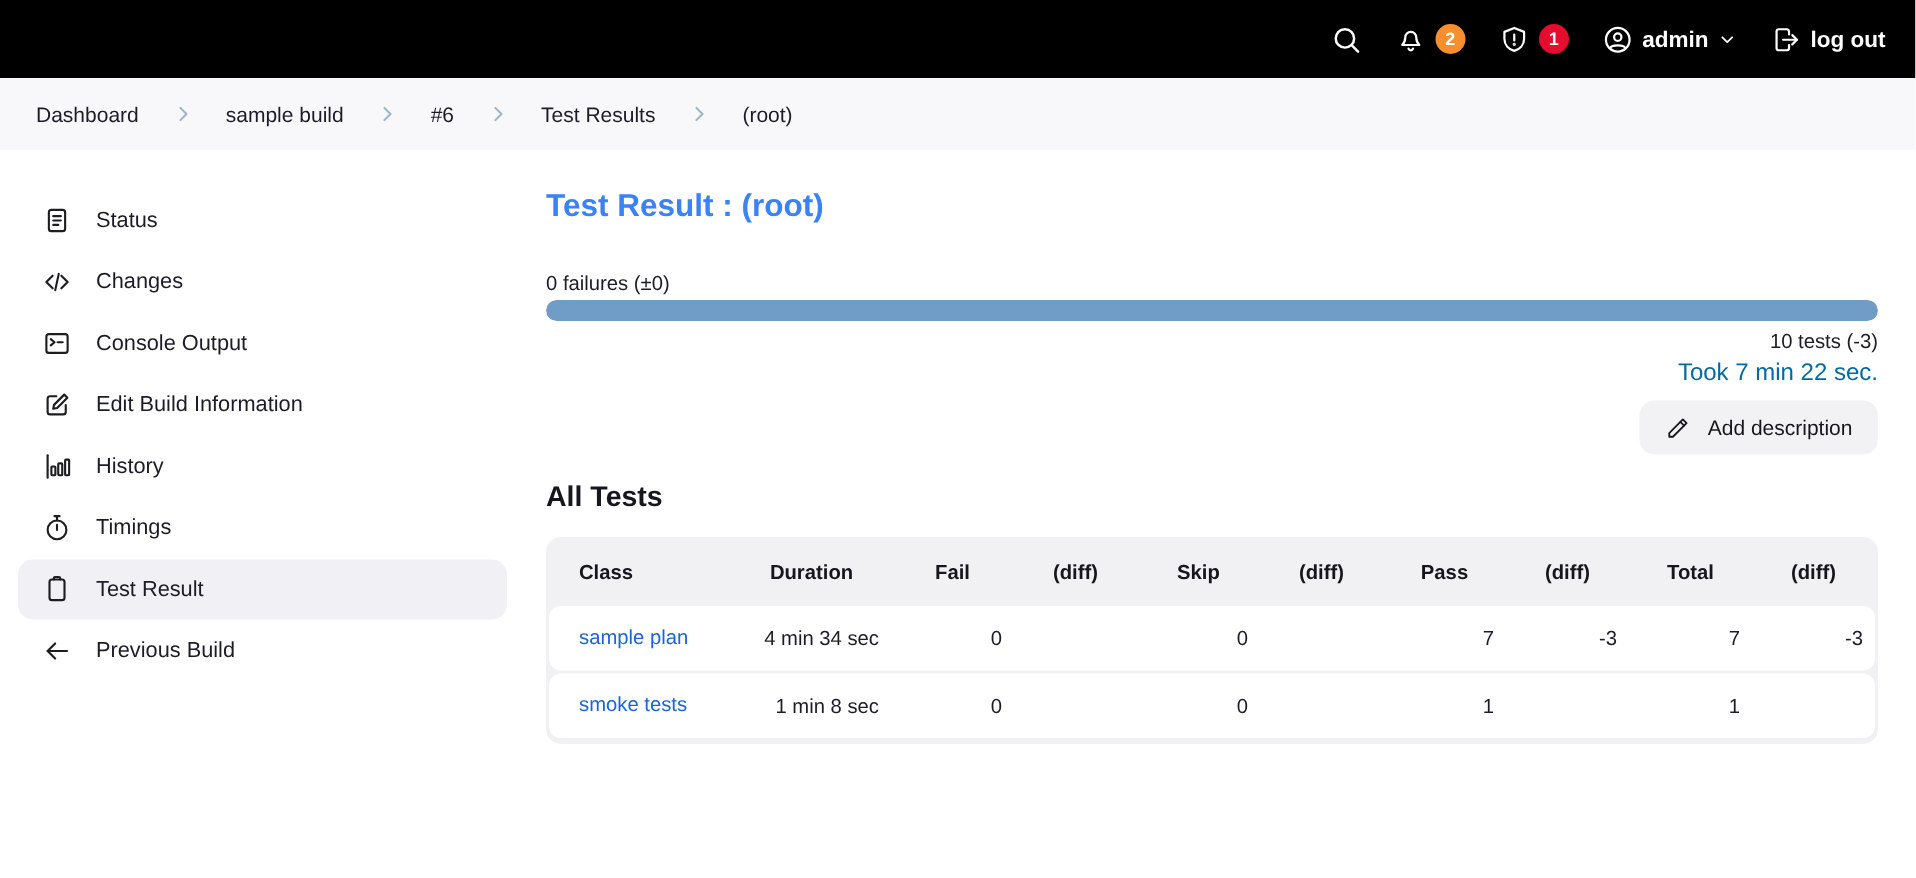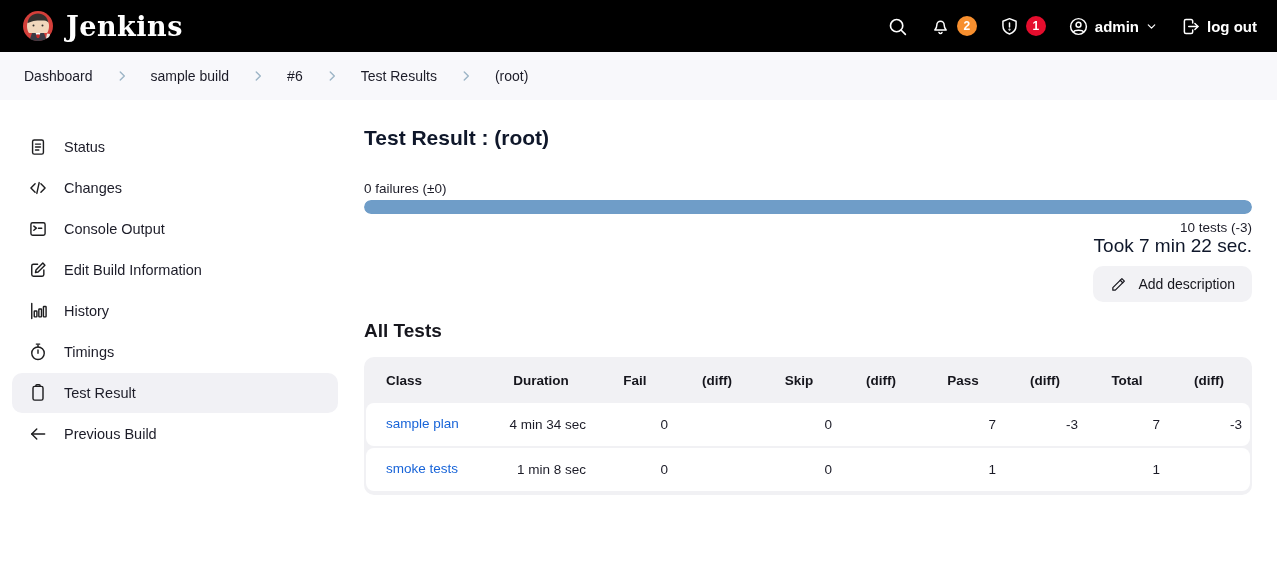--- a/index.html
+++ b/index.html
@@ -45,29 +45,29 @@
   .sidebar { width:350px; padding-top:26px; flex-shrink:0; }
   .side-item {
     height:40px; margin:1px 12px; border-radius:10px;
     display:flex; align-items:center; gap:16px; padding:0 16px;
     font-size:14.5px; cursor:pointer; color:#1c1c28;
   }
   .side-item.selected { background:#f1f1f5; }
   .side-icon { width:20px; height:20px; color:#1d1d1f; flex-shrink:0; }
 
   .main { flex:1; padding:26px 26px 0 14px; display:flex; flex-direction:column; }
-  .page-title { font-size:21px; font-weight:700; color:#0f172a; }
+  .page-title { font-size:21px; font-weight:700; color:#3b82f6; }
   .fail-summary { margin-top:31px; font-size:13.5px; }
   .progress {
     margin-top:4px; height:14px; border-radius:7px; background:#e9eef4;
     overflow:hidden;
   }
   .progress-fill { height:100%; background:#6f9dc8; border-radius:7px; }
   .right-meta { text-align:right; margin-top:6px; font-size:13.5px; }
-  .took-link { display:block; text-align:right; font-size:19px; color:#0f172a; text-decoration:none; cursor:pointer; }
+  .took-link { display:block; text-align:right; margin-top:5px; font-size:16px; color:#0369a1; text-decoration:none; cursor:pointer; }
   .btn-row { display:flex; justify-content:flex-end; margin-top:9px; }
   .add-desc-btn {
     display:inline-flex; align-items:center; gap:11px;
     background:#f2f2f5; border:none; border-radius:10px;
     height:36px; padding:0 17px; font:inherit; font-size:14px; font-weight:500;
     color:#16161d; cursor:pointer;text-align:center;
   }
 
   .all-tests-title { margin-top:18px; font-size:19px; font-weight:700; color:#16161d; }
 
@@ -86,36 +86,20 @@
   }
   tbody td.col-class { text-align:left; padding-left:20px; padding-top:9px; padding-bottom:9px; }
   tbody td:first-child { border-radius:8px 0 0 8px; }
   tbody td:last-child { border-radius:0 8px 8px 0; }
   .class-link { color:#1864d8; text-decoration:none; cursor:pointer; line-height:1.55; }
 </style>
 </head>
 <body>
 
 <header class="topbar">
-  <div class="brand">
-    <span>
-      <svg width="36" height="36" viewBox="0 0 36 36">
-        <circle cx="18" cy="18" r="15" fill="#d43f3a"></circle>
-        <path d="M7 18a11 11 0 0 1 22 0c0 3-1 6-2 7H9c-1-1-2-4-2-7z" fill="#f1d7bd"></path>
-        <path d="M7.5 15c1-6 5-9.5 10.5-9.5S27.5 9 28.5 15c0-1-2-2.5-4.5-2.5-3 0-9-.5-12 1-1.7.8-4.5 1.5-4.5 1.5z" fill="#33302e"></path>
-        <path d="M12 25h12l2 6c-4 2.5-12 2.5-16 0l2-6z" fill="#3b3b45"></path>
-        <path d="M15.5 25h5l-2.5 4-2.5-4z" fill="#fff"></path>
-        <path d="M16 27.5l2-1.5 2 1.5-1 2.5h-2l-1-2.5z" fill="#c62828"></path>
-        <circle cx="13.5" cy="17.5" r="1" fill="#33302e"></circle>
-        <circle cx="22.5" cy="17.5" r="1" fill="#33302e"></circle>
-        <path d="M26 30.5c2.5-.5 4-2 4-4.5l-3-.5" fill="#e8e4de"></path>
-      </svg>
-    </span>
-    <span class="brand-name">Jenkins</span>
-  </div>
 
   <div class="topbar-actions">
     <button class="tb-item">
       <span>
         <svg width="21" height="21" viewBox="0 0 24 24" fill="none" stroke="#fff" stroke-width="1.9" stroke-linecap="round">
           <circle cx="11" cy="11" r="7"></circle>
             <path d="M16.3 16.3L21 21"></path>
         </svg>
       </span>
     </button>

